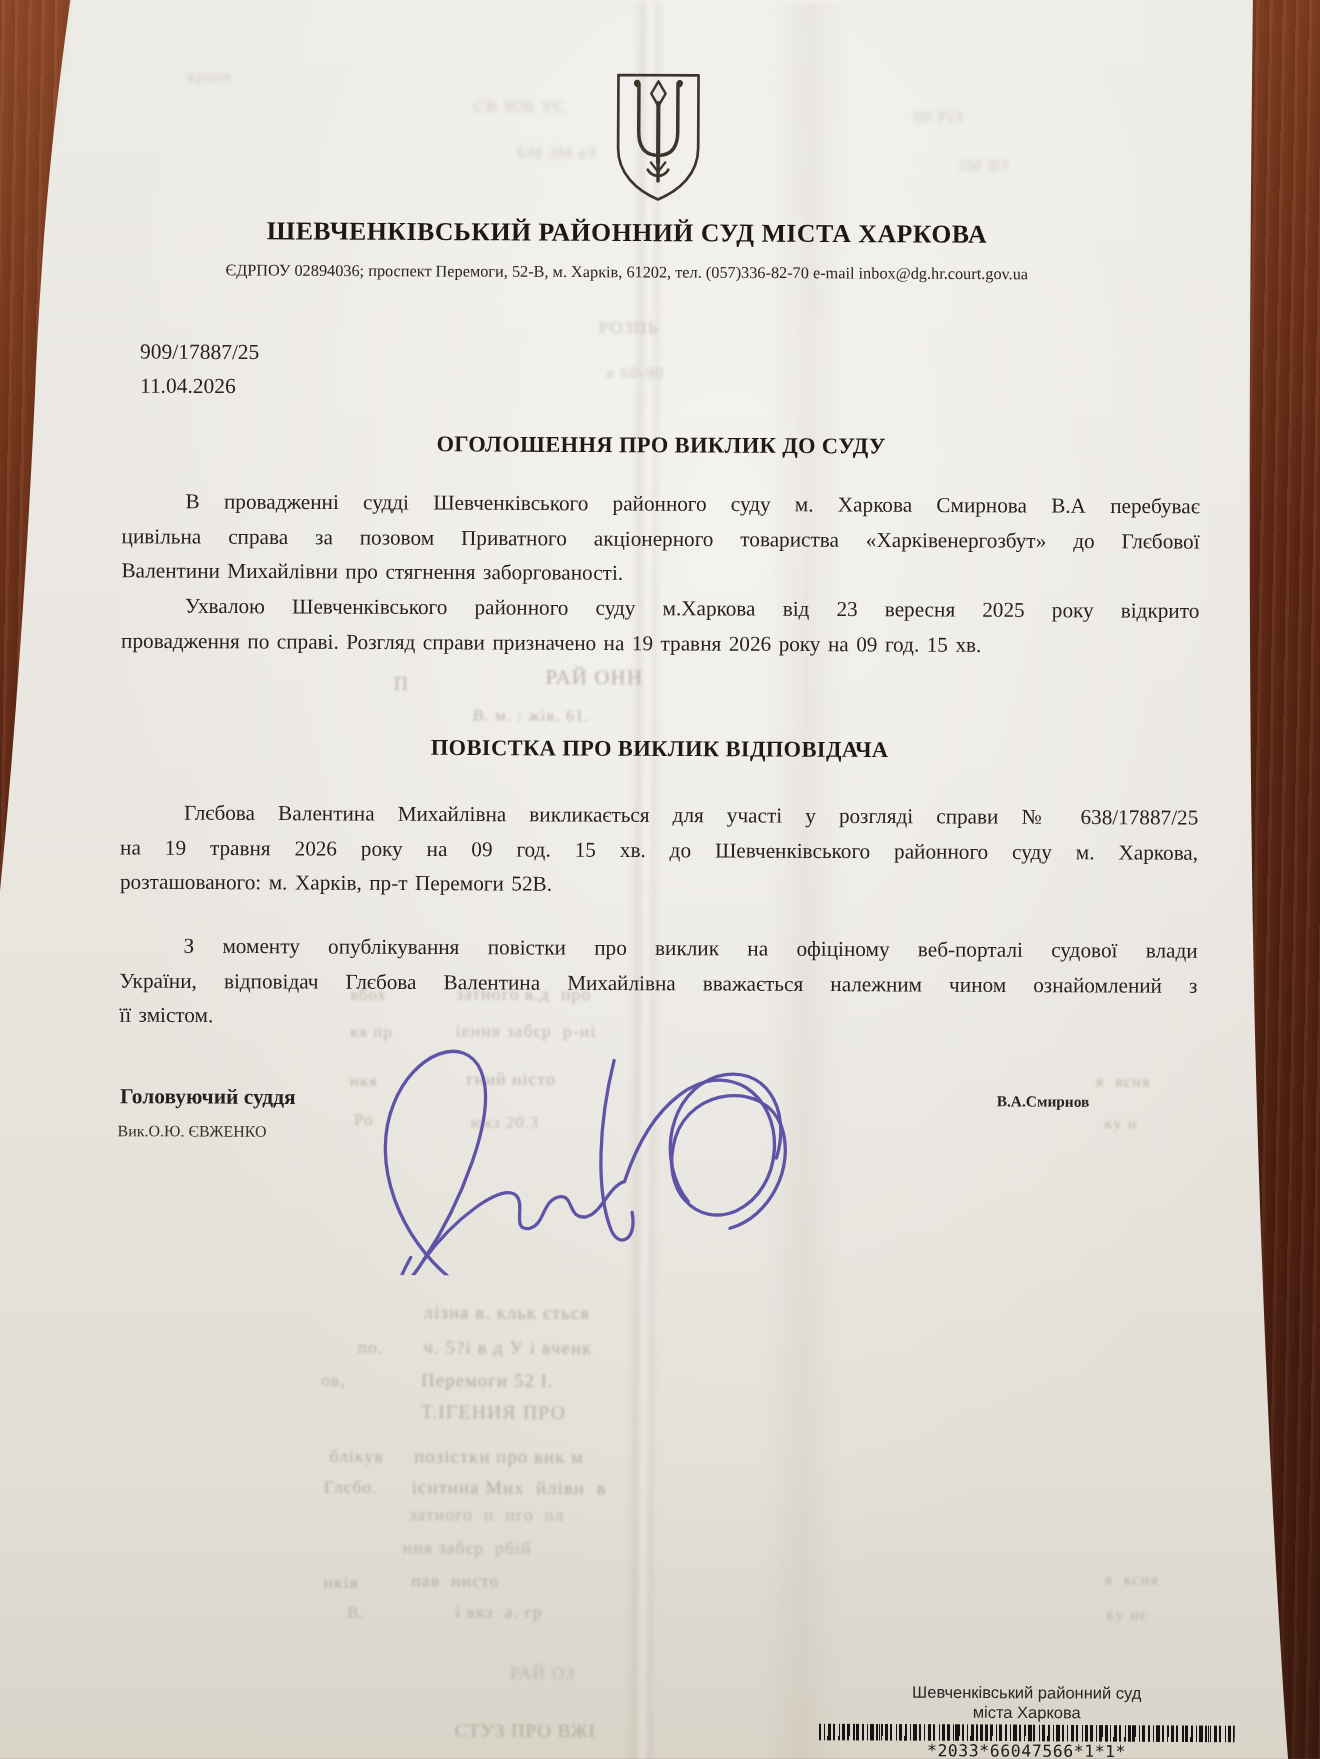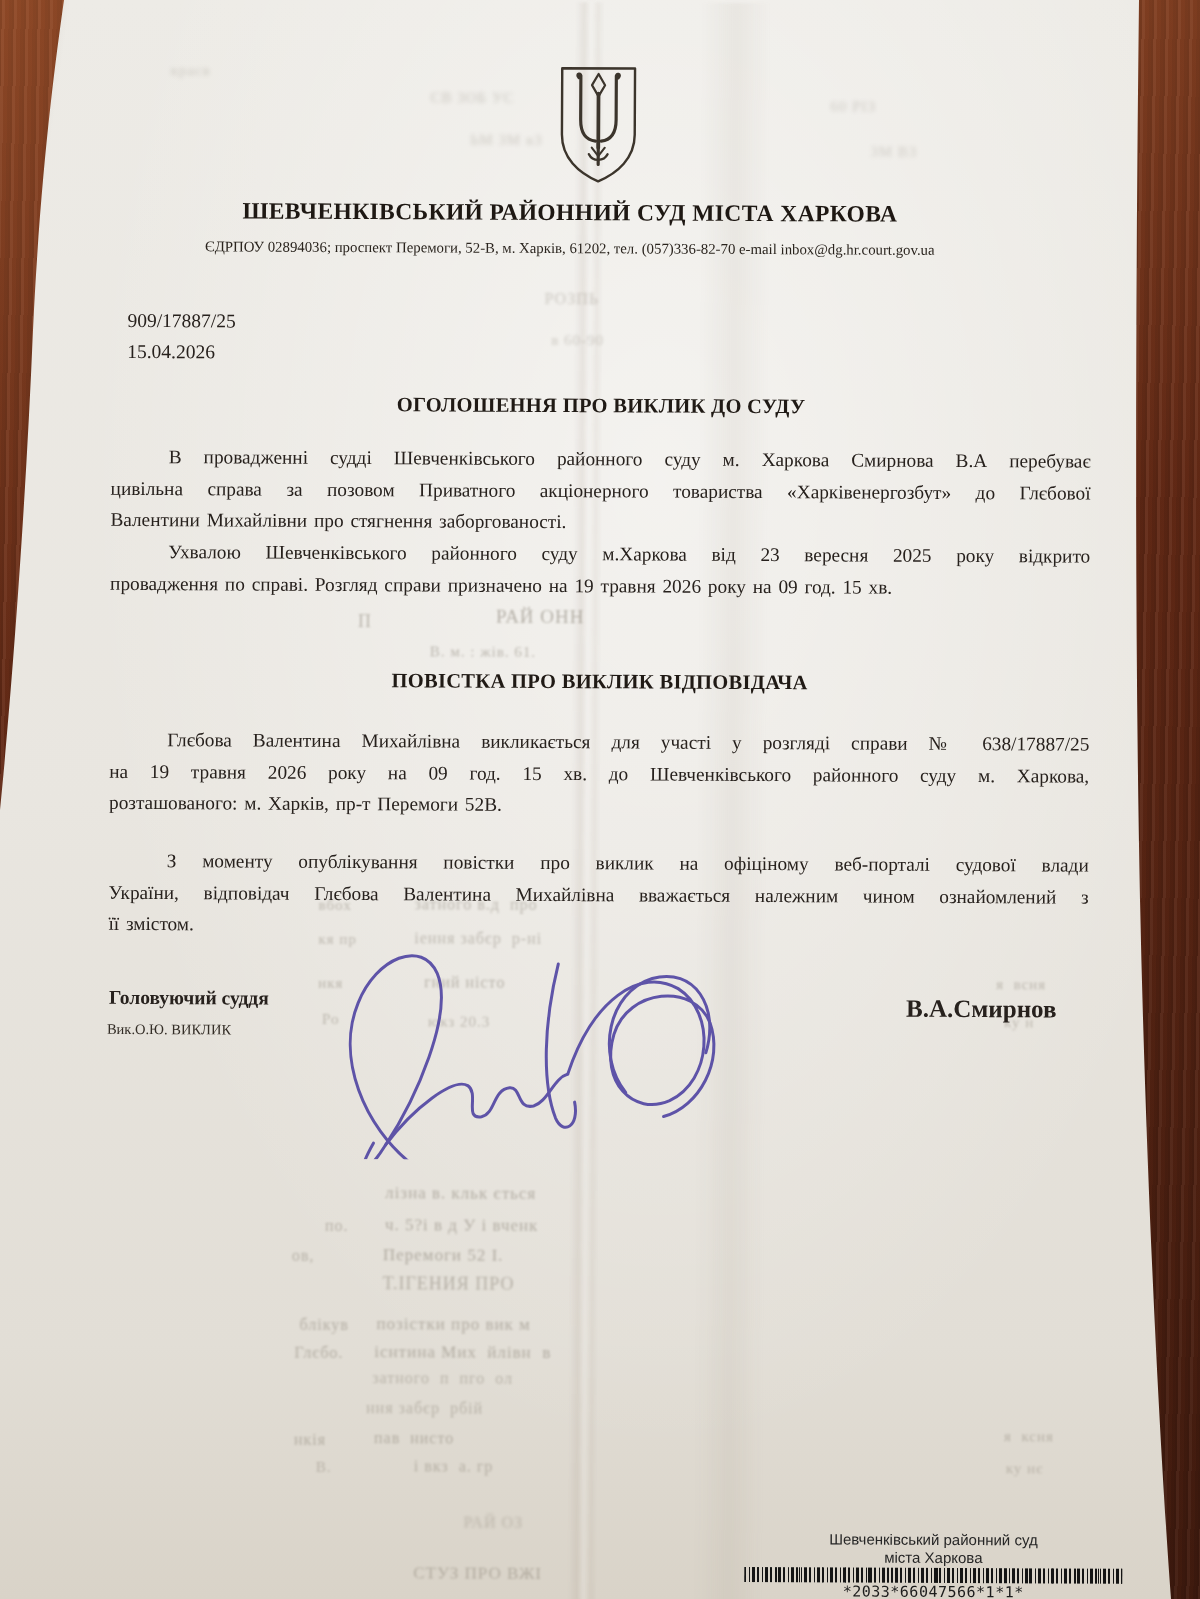--- a/index.html
+++ b/index.html
@@ -28,21 +28,21 @@
   .address{left:0;right:60px;top:238px;text-align:center;font-size:14.8px;color:#2a241e;}
   .caseno{left:128px;top:310px;font-size:19.5px;}
   .date{left:128px;top:341px;font-size:19.5px;}
   .doc-title{left:112px;width:980px;text-align:center;font-weight:bold;font-size:20.5px;letter-spacing:0.3px;color:#201a15;}
   .para{left:112px;width:980px;font-size:19.3px;line-height:31.5px;word-spacing:2px;}
   .jline{text-align:justify;text-align-last:justify;}
   .lline{text-align:left;}
   .indent{text-indent:58px;}
   .sig-role{left:113px;top:976px;font-weight:bold;font-size:19.5px;margin-top:11px;}
   .sig-exec{left:111px;top:1021px;font-size:14.5px;color:#332d26;}
-  .sig-name{left:910px;top:991px;font-weight:bold;font-size:25px;}
+  .sig-name{left:910px;top:991px;font-weight:bold;font-size:14px;}
   #footer{left:740px;top:1526px;width:400px;text-align:center;font-family:"Liberation Sans","DejaVu Sans",sans-serif;color:#262626;}
   #footer .f1{font-size:15px;line-height:19px;}
   #footer .f2{font-size:15px;line-height:17px;}
   #barcode{width:378px;height:15px;margin:2px auto 0 auto;
     background-image:
       repeating-linear-gradient(90deg,#141414 0 2px,transparent 2px 5px,#141414 5px 6px,transparent 6px 8px,#141414 8px 11px,transparent 11px 13px),
       repeating-linear-gradient(90deg,transparent 0 9px,#141414 9px 10px,transparent 10px 23px);}
   #barcode-caption{font-family:"DejaVu Sans Mono",monospace;font-size:15px;margin-top:0px;letter-spacing:0.5px;color:#1c1c1c;}
   .ghost{position:absolute;color:#6e6658;opacity:0.42;filter:blur(0.8px);font-size:17px;letter-spacing:1px;white-space:pre;}
   #emblem{position:absolute;left:556px;top:62px;}
@@ -113,21 +113,21 @@
           <path d="M45,81 L45,106" stroke-width="3.4"></path>
           <path d="M35,95 C39,103 51,103 55,95" stroke-width="2.6"></path>
           <path d="M38,88 L45,97 L52,88" stroke-width="2.2"></path>
         </g>
       </svg>
 
       <div class="abs court-name">ШЕВЧЕНКІВСЬКИЙ РАЙОННИЙ СУД МІСТА ХАРКОВА</div>
       <div class="abs address">ЄДРПОУ 02894036; проспект Перемоги, 52-В, м. Харків, 61202, тел. (057)336-82-70 e-mail inbox@dg.hr.court.gov.ua</div>
 
       <div class="abs caseno">909/17887/25</div>
-      <div class="abs date">15.04.2026</div>
+      <div class="abs date">11.04.2026</div>
 
       <div class="abs doc-title" style="top:392px;">ОГОЛОШЕННЯ ПРО ВИКЛИК ДО СУДУ</div>
 
       <div class="abs para" style="top:441px;">
         <div class="jline indent">В провадженні судді Шевченківського районного суду м. Харкова Смирнова В.А перебуває</div>
         <div class="jline">цивільна справа за позовом Приватного акціонерного товариства «Харківенергозбут» до Глєбової</div>
         <div class="lline">Валентини Михайлівни про стягнення заборгованості.</div>
       </div>
 
       <div class="abs para" style="top:536px;">
@@ -143,21 +143,21 @@
         <div class="lline">розташованого: м. Харків, пр-т Перемоги 52В.</div>
       </div>
 
       <div class="abs para" style="top:845px;">
         <div class="jline indent">З моменту опублікування повістки про виклик на офіціному веб-порталі судової влади</div>
         <div class="jline">України, відповідач Глєбова Валентина Михайлівна вважається належним чином ознайомлений з</div>
         <div class="lline">її змістом.</div>
       </div>
 
       <div class="abs sig-role">Головуючий суддя</div>
-      <div class="abs sig-exec">Вик.О.Ю. ВИКЛИК</div>
+      <div class="abs sig-exec">Вик.О.Ю. ЄВЖЕНКО</div>
       <div class="abs sig-name">В.А.Смирнов</div>
 
       <svg id="signature-svg" width="430" height="230" viewBox="0 0 430 230">
         <g fill="none" stroke="#4b3fa0" stroke-width="3" stroke-linecap="round" opacity="0.88">
           <path d="M118,236 C68,198 40,128 62,74 C80,28 126,10 141,44 C158,84 120,170 90,216 C70,248 58,250 78,214"></path>
           <path d="M90,216 C118,178 158,148 172,156 C184,164 168,190 186,187 C200,184 197,160 214,158 C226,157 221,180 238,176 C252,172 258,148 272,144"></path>
           <path d="M262,34 C248,92 246,152 260,188 C268,206 284,196 279,172"></path>
           <path d="M272,144 C296,70 344,36 382,58 C420,82 416,150 374,170 C338,186 304,152 318,104 C332,58 398,52 414,92 C428,130 404,176 368,186"></path>
           <path d="M330,162 C300,124 312,62 356,48 C398,36 424,76 410,122"></path>
         </g>

